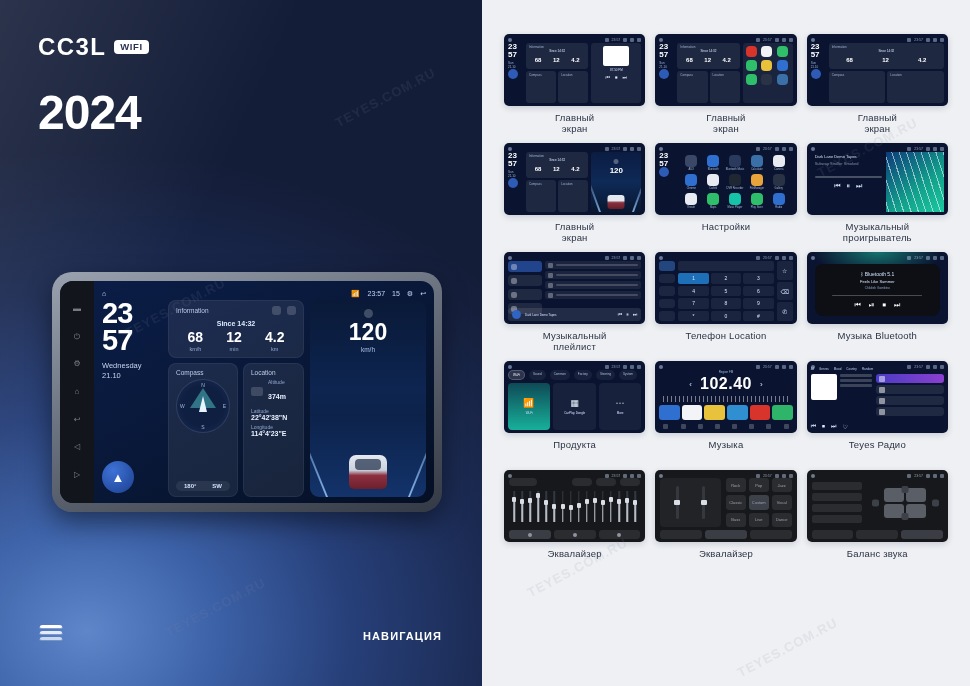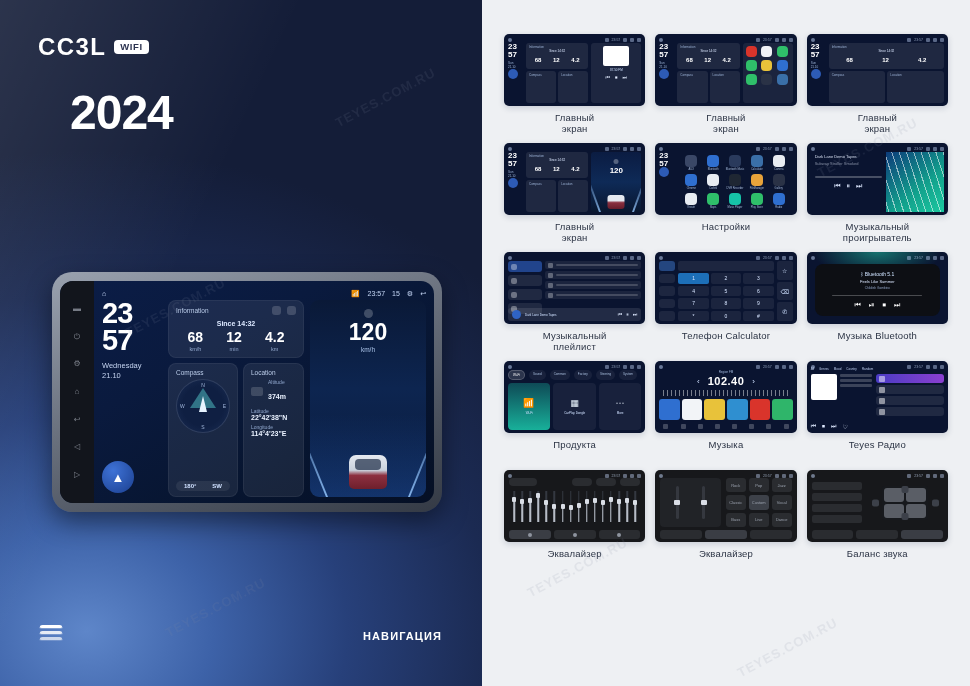--- a/index.html
+++ b/index.html
@@ -31,21 +31,21 @@
   }
   .logo-badge {
     background: #ffffff; color: #2c3350; font-size: 9.5px; font-weight: 700;
     letter-spacing: .6px; padding: 2.5px 6px 2.5px 6px; border-radius: 4px;
     line-height: 1;
   }
   .hero-title {
     position: absolute; left: 38px; top: 88px; width: 420px;
     color: #ffffff; font-weight: 700; line-height: 1.06;
   }
-  .hero-title .yr { display: block; font-size: 48px; letter-spacing: -1px; margin-bottom: 3px; margin-left: 32px; }
+  .hero-title .yr { display: block; font-size: 48px; letter-spacing: -1px; margin-bottom: 3px; }
   .hero-title .l1, .hero-title .l2 { display: block; font-size: 34px; letter-spacing: -0.4px; }
 
   
   .unit-wrap {
     position: absolute; left: 52px; top: 272px; width: 390px; height: 240px;
   }
   .unit-bezel {
     position: absolute; inset: 0;
     border-radius: 20px;
     background: linear-gradient(160deg, #9aa2af 0%, #6d7481 40%, #4a515d 75%, #343a45 100%);
@@ -280,21 +280,21 @@
   .settings .tabs .tb.a { background: rgba(255,255,255,.14); color: #fff; border: 1px solid rgba(255,255,255,.2); }
   .settings .tiles { flex: 1; display: flex; gap: 3px; }
   .settings .tiles .tl { flex: 1; border-radius: 4px; background: rgba(255,255,255,.06); display: flex; flex-direction: column; align-items: center; justify-content: center; gap: 3px; }
   .settings .tiles .tl.on { background: linear-gradient(180deg, #0e4a56, #18b09a); }
   .settings .tiles .tl .ic { font-size: 9px; color: #eaf6ff; }
   .settings .tiles .tl .nm { font-size: 3px; color: #cfe0ff; }
 
   .radio { position: absolute; inset: 9px 4px 3px 4px; display: flex; flex-direction: column; }
   .radio .band { text-align: center; color: #9fb6da; font-size: 3px; }
   .radio .freqrow { display: flex; align-items: center; justify-content: center; gap: 8px; margin-top: 1px; }
-  .radio .freq { color: #fff; font-size: 11px; font-weight: 700; letter-spacing: .5px; }
+  .radio .freq { color: #fff; font-size: 16px; font-weight: 700; letter-spacing: .5px; }
   .radio .arw { color: #cfe0ff; font-size: 8px; }
   .radio .scale { height: 6px; margin: 3px 4px; background: repeating-linear-gradient(90deg, rgba(255,255,255,.45) 0 1px, transparent 1px 4px); }
   .radio .presets { display: flex; gap: 2px; flex: 1; }
   .radio .presets .p { flex: 1; border-radius: 3px; }
   .radio .dockbar { height: 8px; display: flex; gap: 4px; align-items: center; justify-content: space-around; margin-top: 2px; }
   .radio .dockbar i { width: 5px; height: 5px; border-radius: 1px; background: rgba(255,255,255,.22); display: block; }
 
   .teyes { position: absolute; inset: 6px 4px 3px 4px; display: flex; flex-direction: column; gap: 3px; }
   .teyes .top { display: flex; gap: 5px; align-items: center; }
   .teyes .top .tb { font-size: 3px; color: #b9c9ea; }
@@ -903,21 +903,21 @@
                   <span class="">#</span>
             </div>
           </div>
           <div class="side2">
             <div class="b">☆</div>
             <div class="b">⌫</div>
             <div class="b">✆</div>
           </div>
         </div>
           </div>
-     <div class="caption">Телефон Calculator</div>
+     <div class="caption">Телефон Location</div>
         </div>
         <div class="cell">
           <div class="thumb ">
             <div class="bt-glow"></div>
   <div class="t-status">
     <i class="dot"></i>
     <span class="grp">
       <i class="pip"></i>
       <span class="txt">23:57</span>
       <i class="pip"></i>

